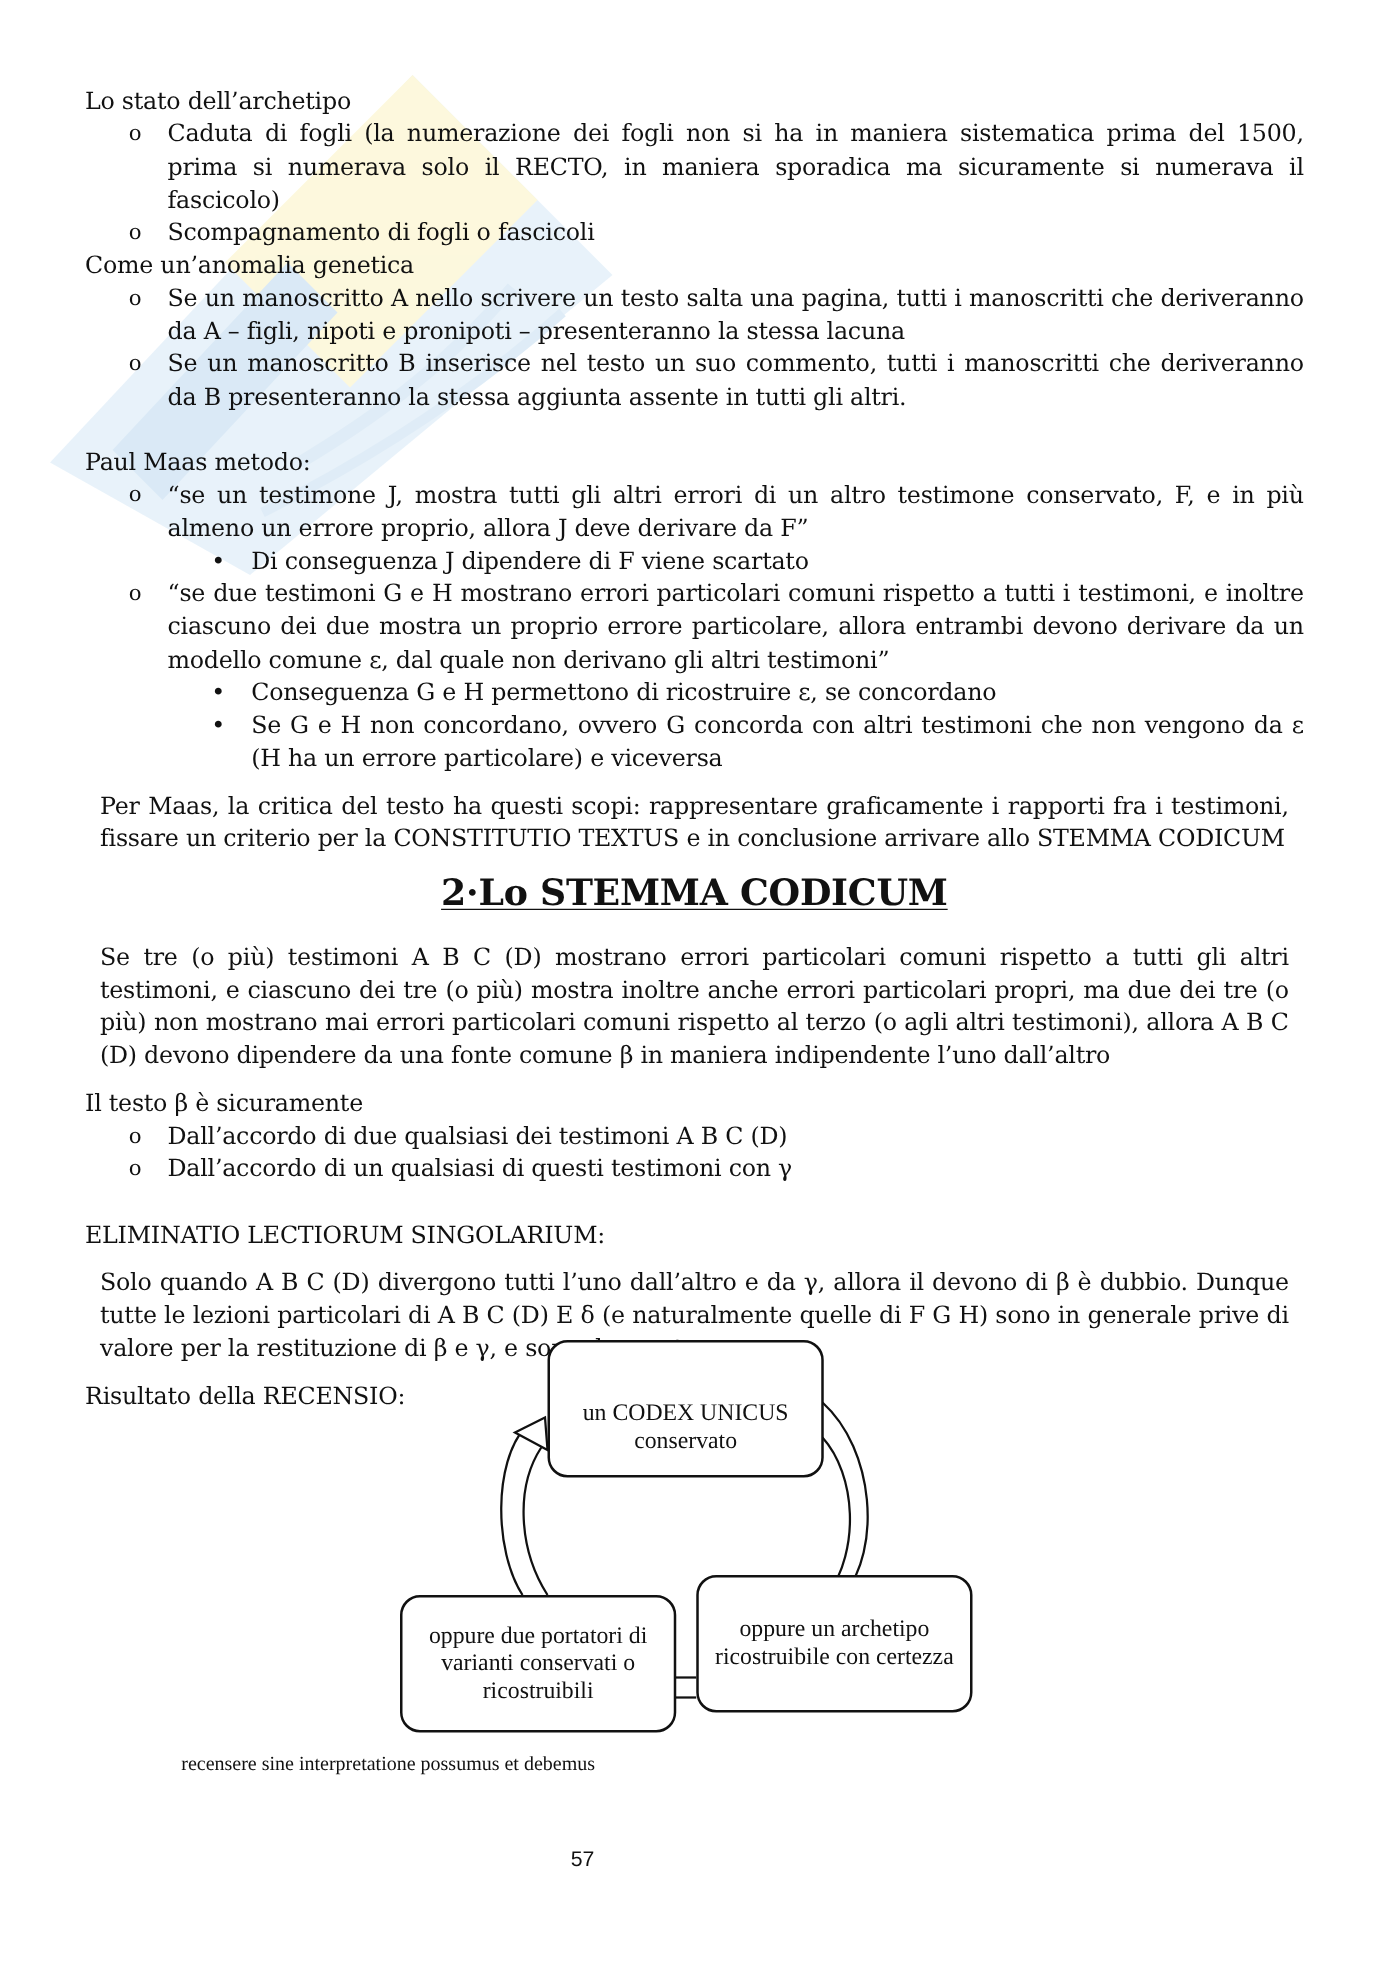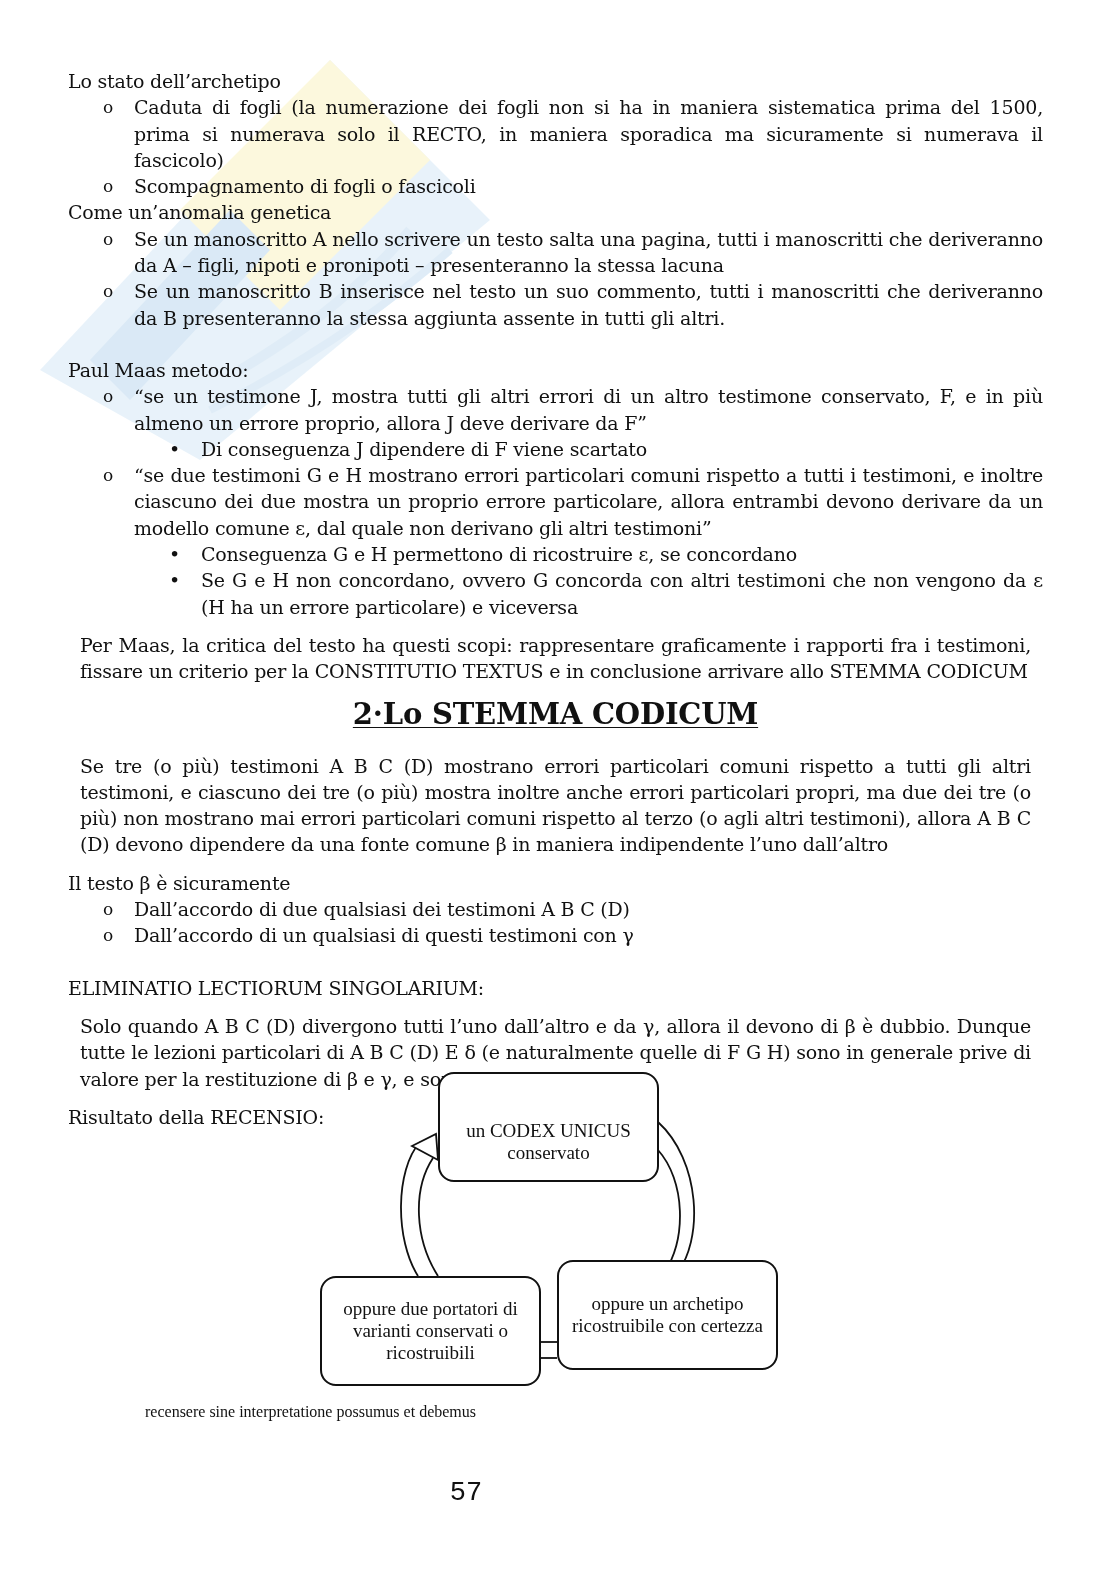--- a/index.html
+++ b/index.html
@@ -29,21 +29,21 @@
           display: flex; align-items: center; justify-content: center; text-align: center;
           font-family: "Liberation Serif", "DejaVu Serif", serif; font-size: 19px; line-height: 22px; }
   .node-top { left: 138px; top: 12px; width: 217px; height: 106px; align-items: center; padding-top: 0; }
   .node-top span { margin-top: 30px; }
   .node-left { left: 20px; top: 216px; width: 217px; height: 106px; justify-content: center; }
   .node-right { left: 257px; top: 200px; width: 217px; height: 106px; }
 
   .caption { position: absolute; left: 133px; top: 1388px; z-index: 1;
              font-family: "Liberation Serif", "DejaVu Serif", serif; font-size: 16px; line-height: 24px; }
   .page-number { position: absolute; left: 0; width: 932px; top: 1478px; text-align: center;
-                 font-family: Liberation Mono, monospace; font-size: 27px; }
+                 font-family: Liberation Sans, sans-serif; font-size: 17px; }
 </style>
 </head>
 <body>
 
 <div class="page">
 
   <svg class="watermark" viewBox="0 0 470 420">
     <g opacity="0.55">
       <polygon points="10,330 300,20 460,180 170,420" fill="#d6e8f6"></polygon>
       <polygon points="150,170 300,20 400,120 250,270" fill="#fbf3c2"></polygon>

